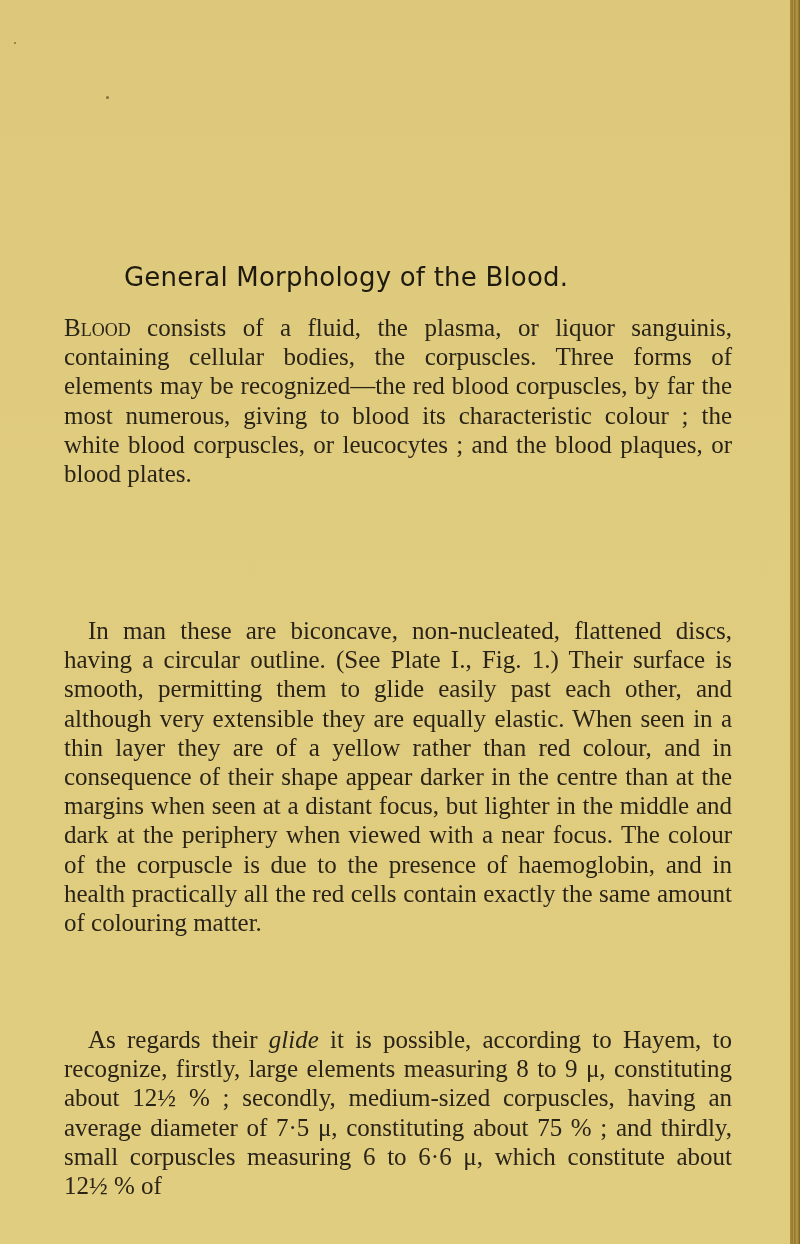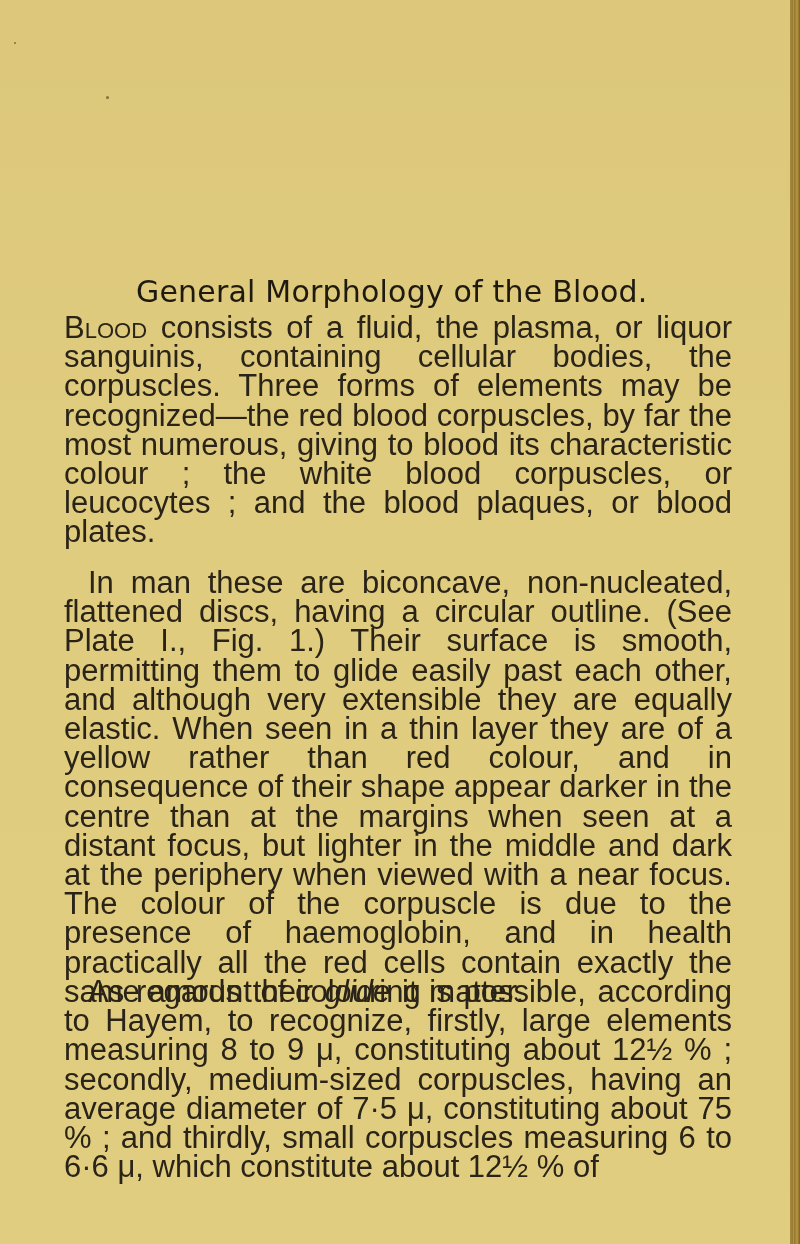--- a/index.html
+++ b/index.html
@@ -37,39 +37,39 @@
       border-radius: 50%;
       background: #5a4a22;
       opacity: 0.7;
     }
     .title {
       position: absolute;
       left: 124px;
       top: 262px;
       width: 560px;
       font-family: "DejaVu Sans", sans-serif;
-      font-size: 30px;
+      font-size: 26px;
       color: #1e1a10;
       letter-spacing: 0.2px;
-      margin: 12px;
+      margin: 0;
       font-weight: normal;
     }
     .body-text {
       position: absolute;
       left: 64px;
       width: 668px;
-      font-family: Liberation Sans, sans-serif;
-      font-size: 31px;
+      font-family: Liberation Serif, serif;
+      font-size: 25px;
       line-height: 29.2px;
       color: #2a2418;
       text-align: justify;
       text-align-last: left;
     }
     .para { margin: 0; }
-    .indent { text-indent: 24px; }
+    .indent { text-indent: 24px; margin-top: 48px; }
     .smallcaps { font-variant: small-caps; }
     .section-heading {
       position: absolute;
       left: 74px;
       top: 534px;
       font-family: "Liberation Serif", serif;
       font-size: 19px;
       color: #2a2418;
       letter-spacing: 0.3px;
       margin: 0;

